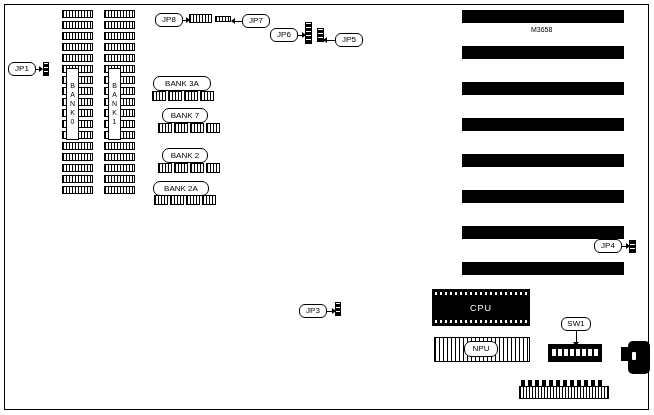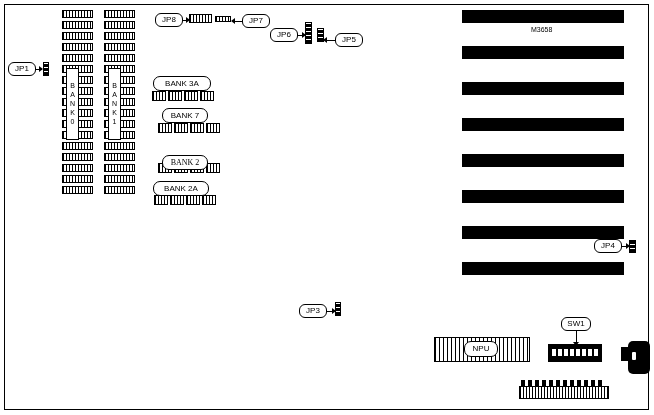--- a/index.html
+++ b/index.html
@@ -24,21 +24,21 @@
 
   
   .tag { background:#fff; border:1px solid #000; border-radius:6px; height:14px;
     font-size:8px; line-height:1; display:flex; align-items:center; justify-content:center; z-index:6; }
   .banktag { height:15px; border-radius:7px; }
   .tag-jp1{left:8px;top:62px;width:28px;border-radius:6px;} .tag-jp8{left:155px;top:13px;width:28px;}
   .tag-jp7{left:242px;top:14px;width:28px;} .tag-jp6{left:270px;top:28px;width:28px;}
   .tag-jp5{left:335px;top:33px;width:28px;} .tag-jp4{left:594px;top:239px;width:28px;}
   .tag-jp3{left:299px;top:304px;width:28px;} .tag-sw1{left:561px;top:317px;width:30px;}
   .tag-bank3a{left:153px;top:76px;width:58px;} .tag-bank3{left:162px;top:108px;width:46px;}
-  .tag-bank2{left:162px;top:155px;width:46px;font-family:Liberation Serif, serif;} .tag-bank2a{left:153px;top:181px;width:56px;}
+  .tag-bank2{left:162px;top:148px;width:46px;} .tag-bank2a{left:153px;top:181px;width:56px;}
 
   
   .lead { background:#000; height:1px; z-index:4; }
   .vlead { background:#000; width:1px; z-index:4; }
   .lead-jp1{left:36px;top:69px;width:6px;} .lead-jp8{left:183px;top:20px;width:5px;}
   .lead-jp7{left:235px;top:21px;width:7px;} .lead-jp6{left:298px;top:35px;width:6px;}
   .lead-jp5{left:327px;top:40px;width:8px;} .lead-jp4{left:622px;top:246px;width:6px;}
   .lead-jp3{left:327px;top:311px;width:7px;} .lead-sw1{left:576px;top:331px;height:13px;}
   .arr { width:0; height:0; z-index:4; }
   .arr-r { border-left:4px solid #000; border-top:3px solid transparent; border-bottom:3px solid transparent; }
@@ -137,20 +137,21 @@
   <div class="jmp jmp-jp6"></div>
   <div class="jmp jmp-jp5"></div>
   <div class="jmp jmp-jp4"></div>
   <div class="jmp jmp-jp3"></div>
 
   <div class="hdr hdr-a"></div>
   <div class="hdr hdr-b"></div>
 
   <div class="model-text">M3658</div>
 
+  <div class="cpu">CPU</div>
 
   <div class="npu-socket"></div>
   <div class="tag npu-label">NPU</div>
 
   <div class="dipswitch"></div>
 
   <div class="power-body"></div>
 
   <div class="din-main"></div>
   <div class="din-tab"></div>

